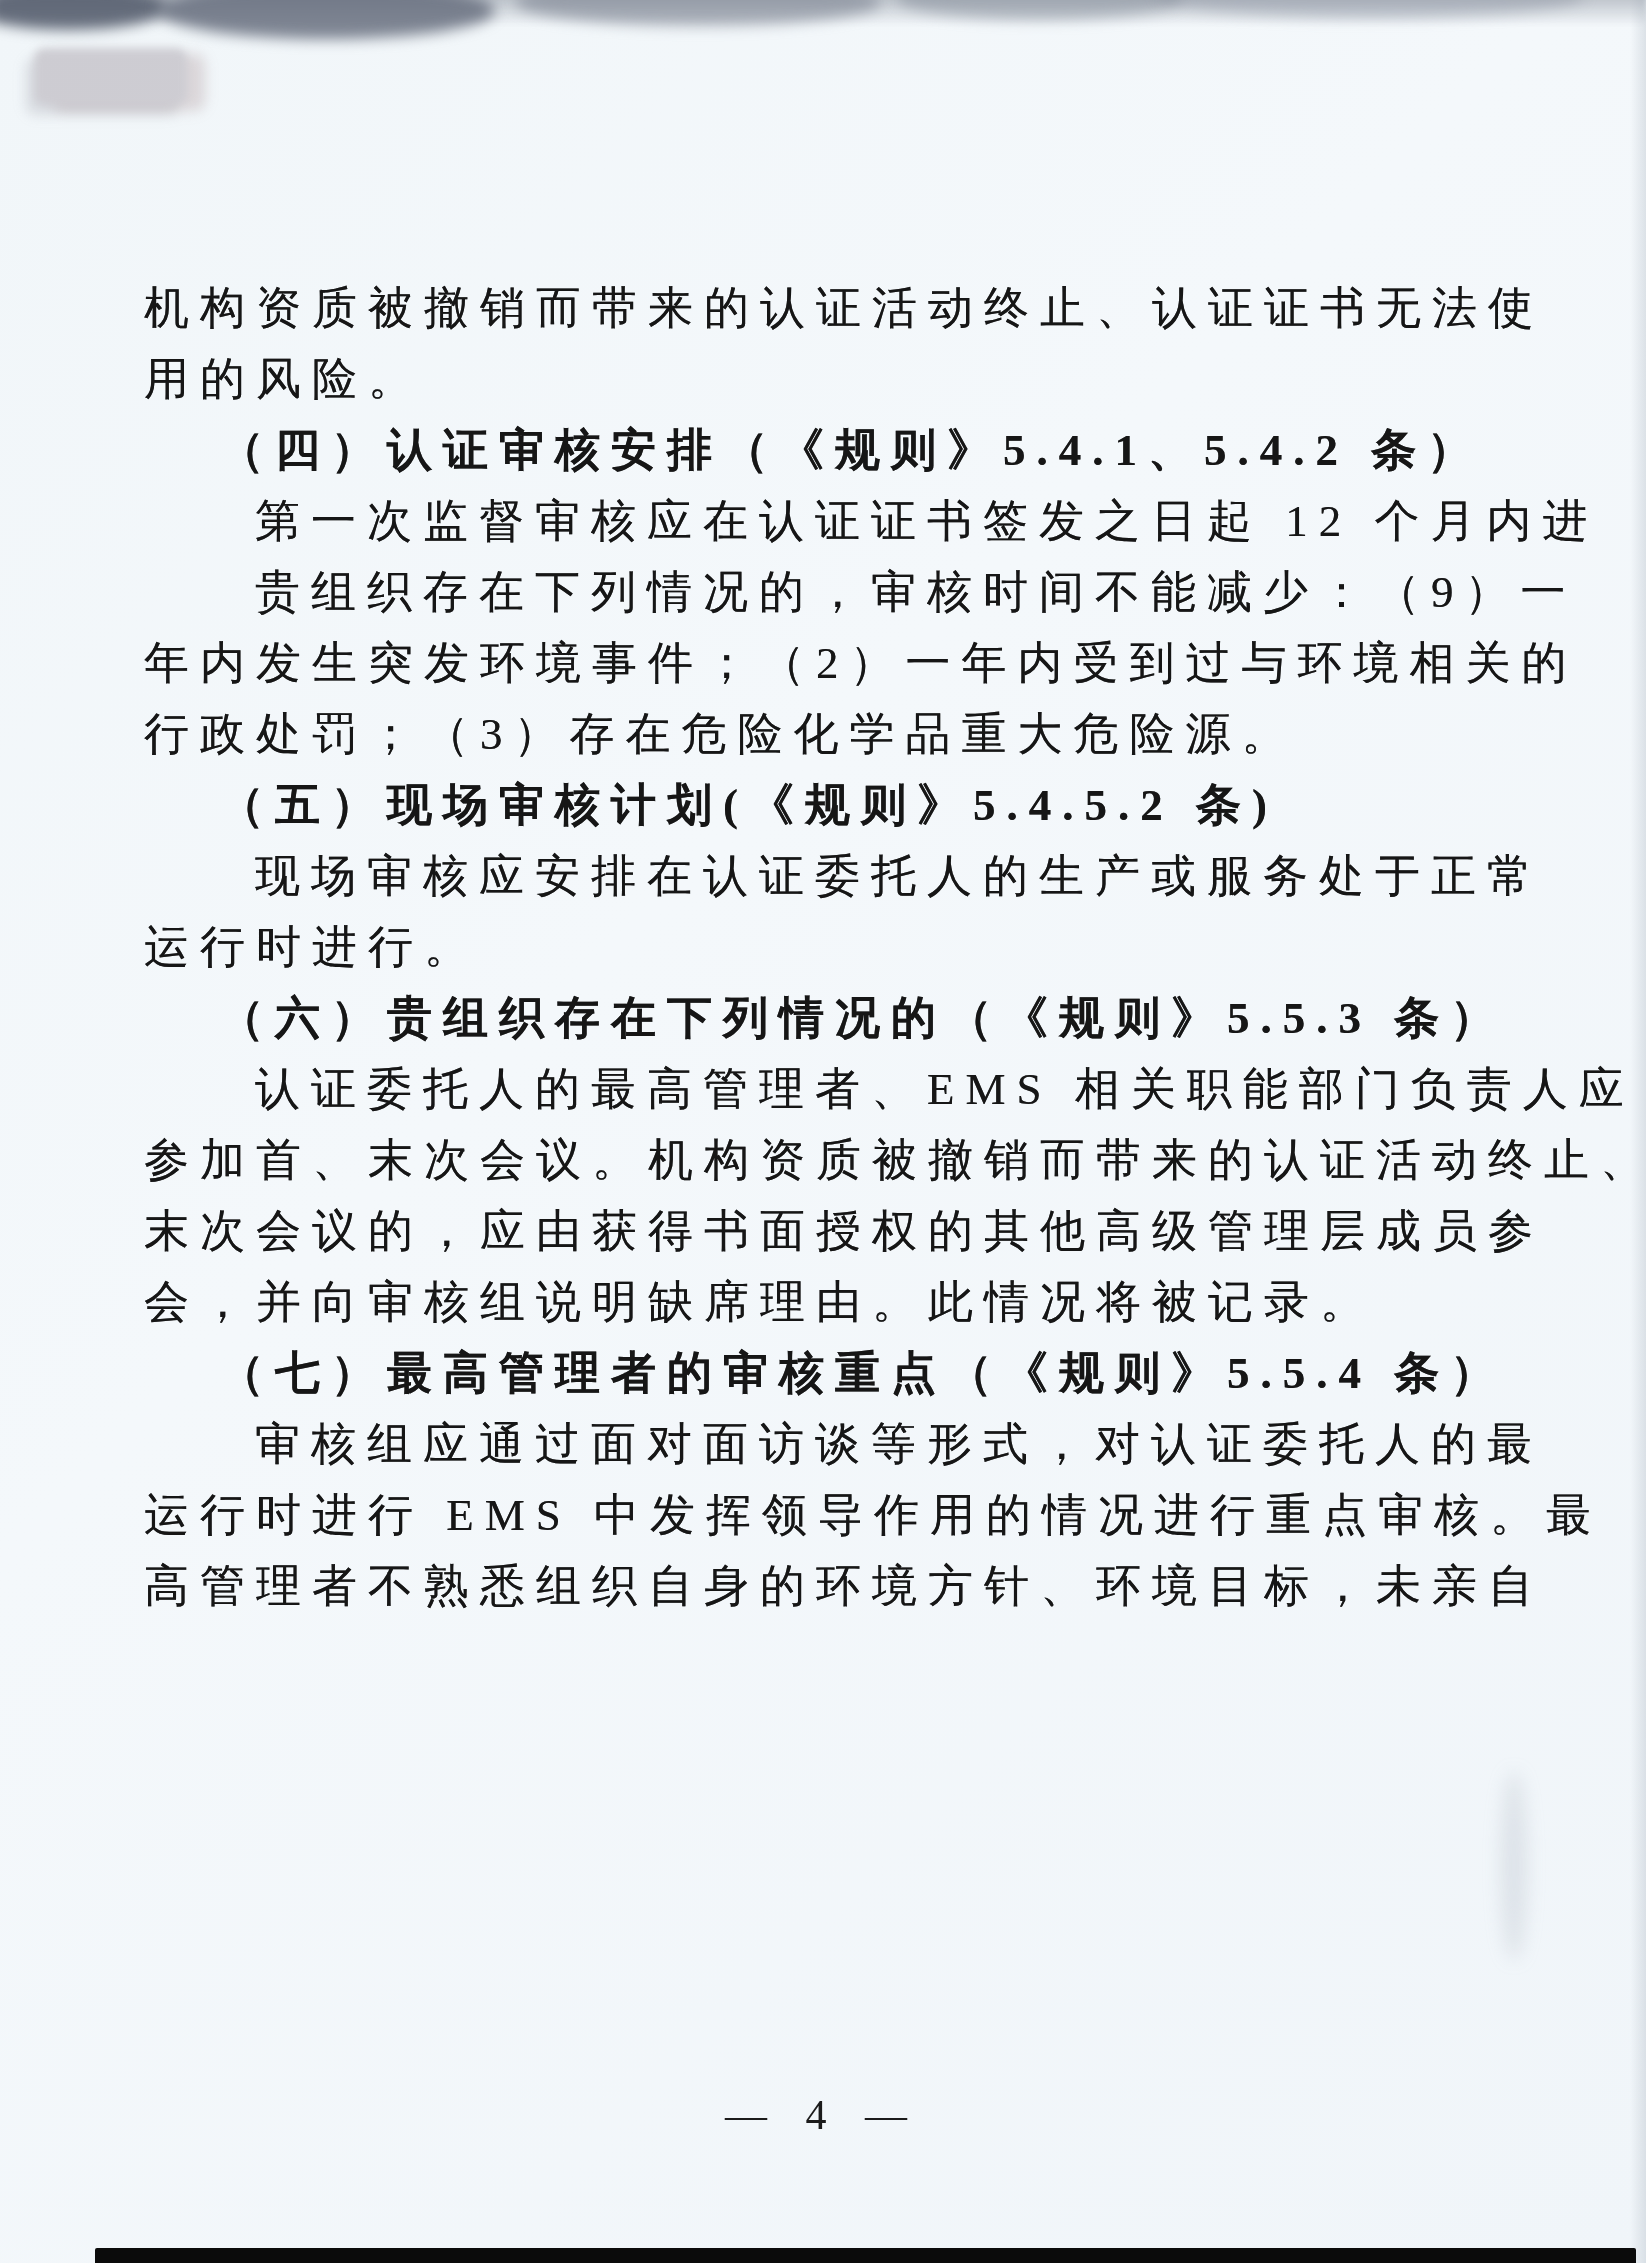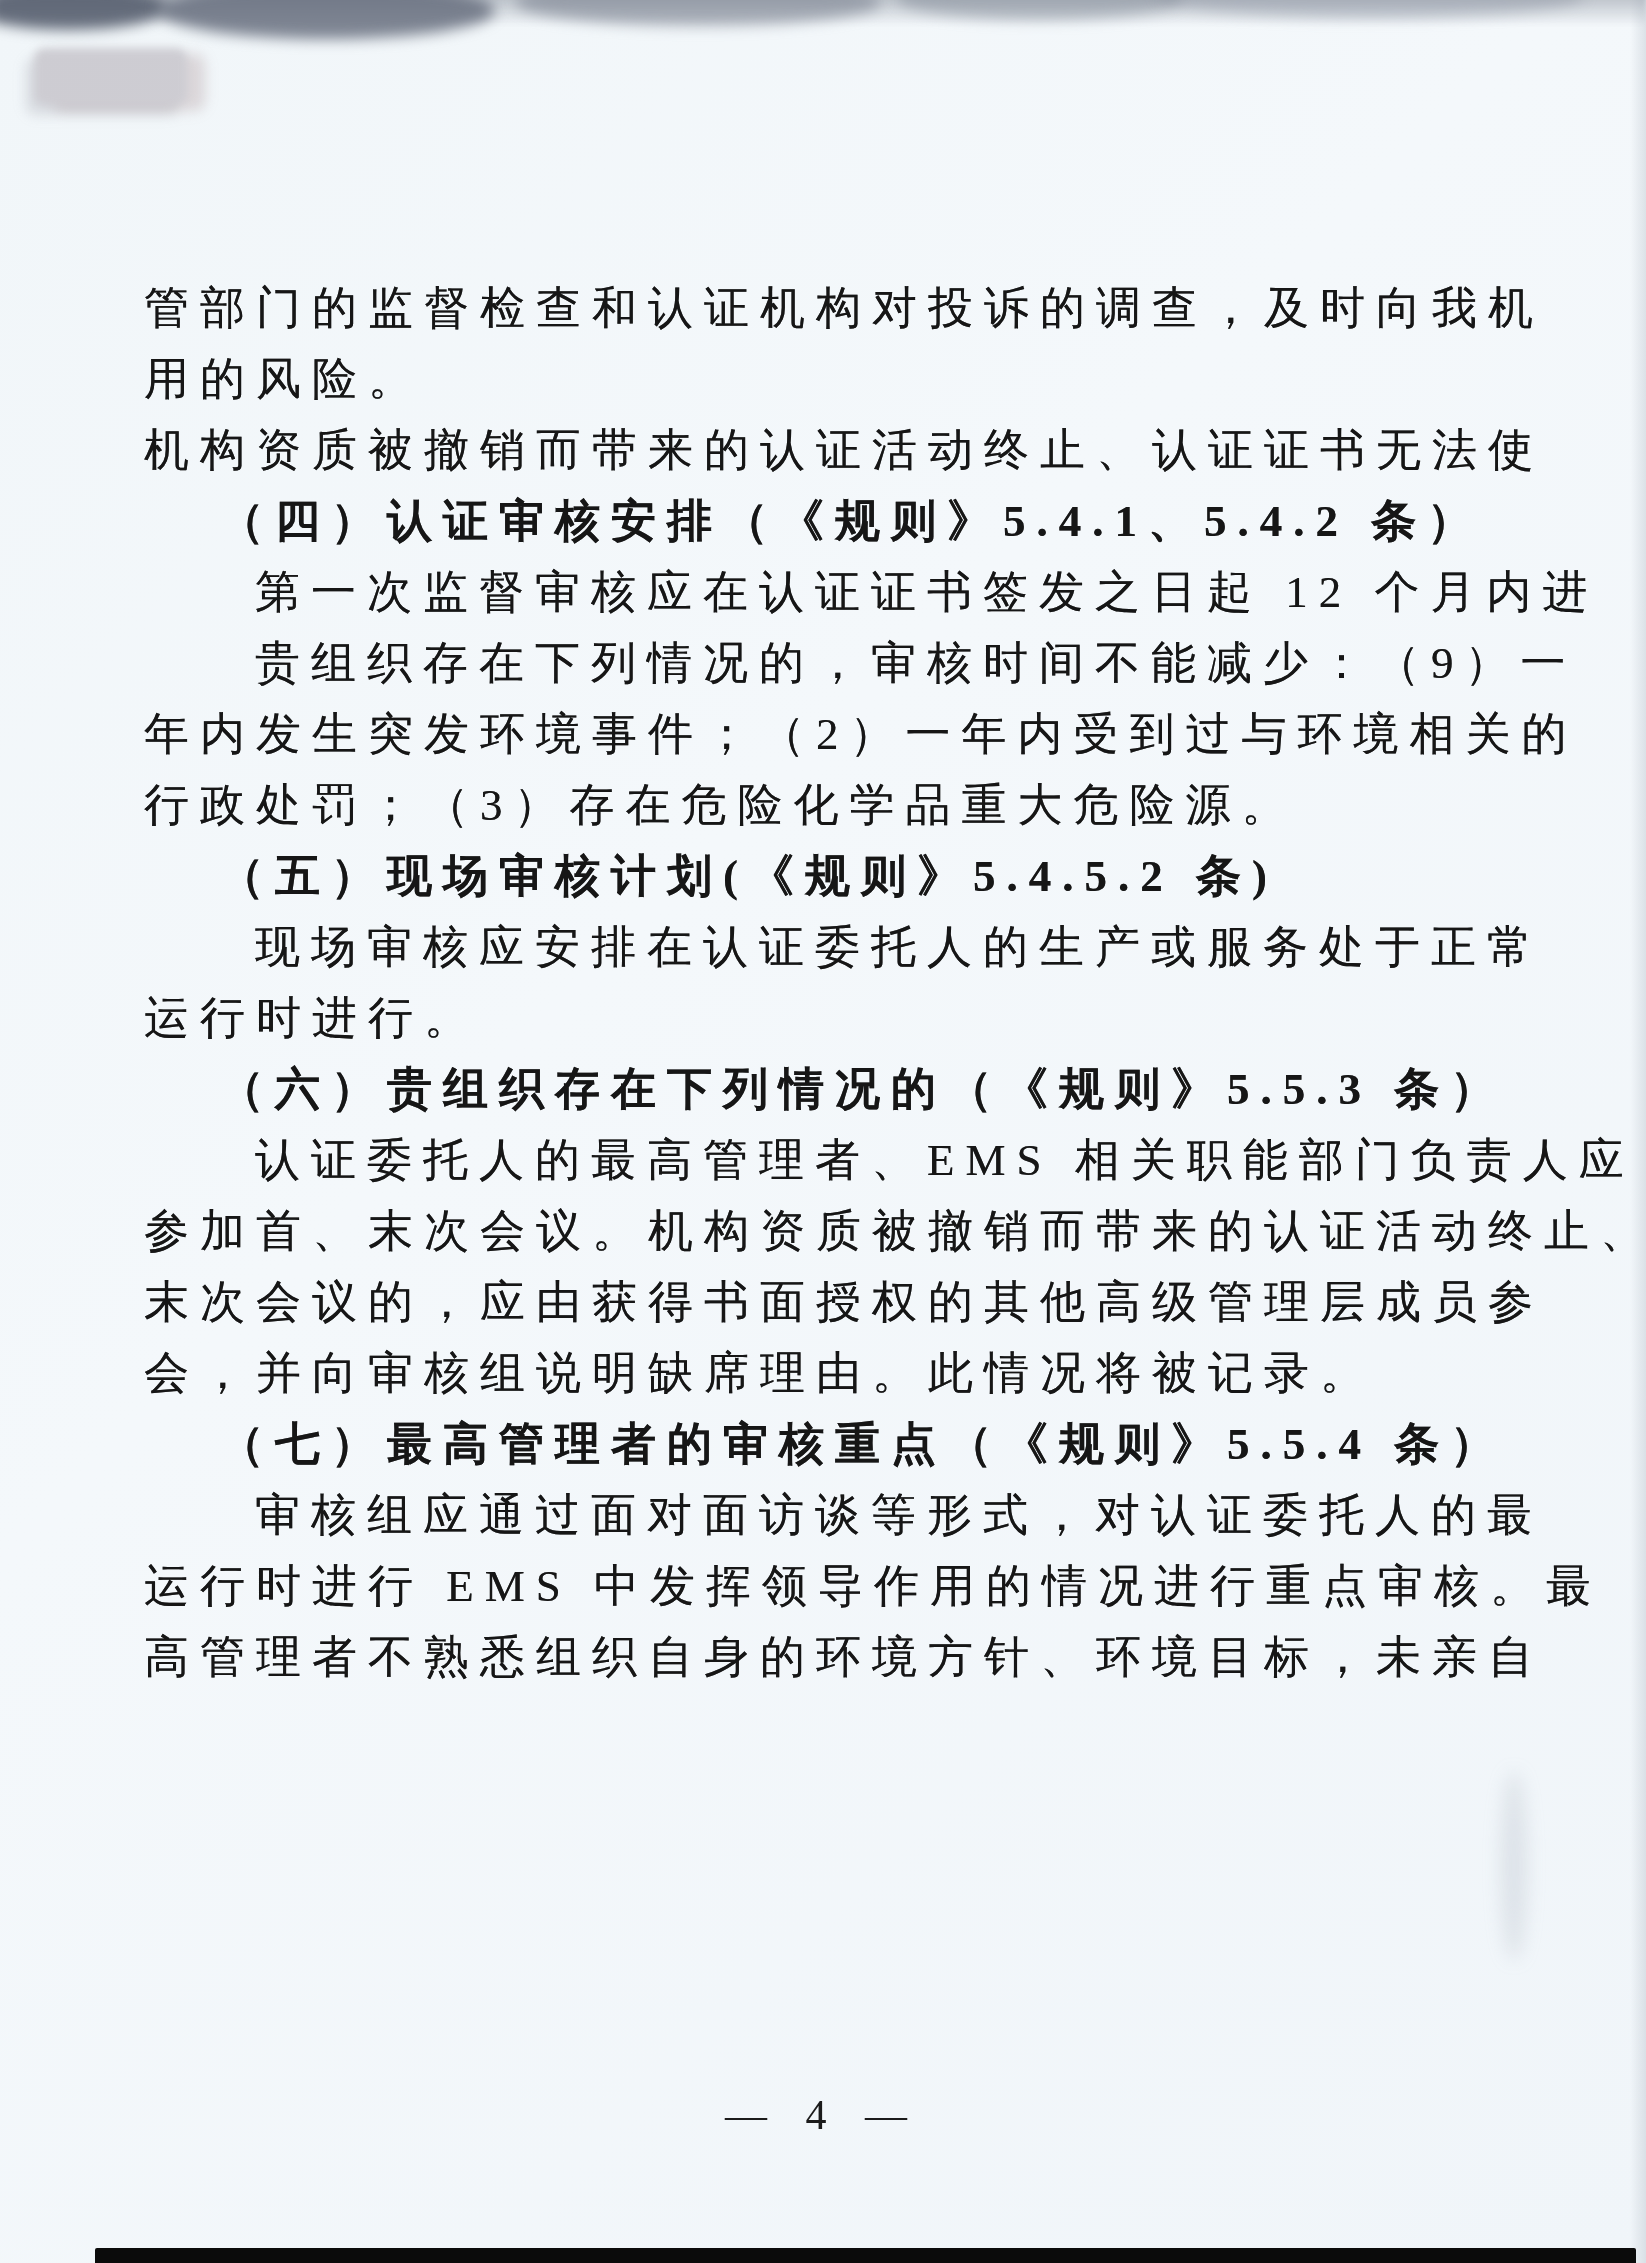--- a/index.html
+++ b/index.html
@@ -90,23 +90,22 @@
   <div class="noise-blob blob-e"></div>
   <div class="noise-blob blob-a"></div>
   <div class="noise-blob blob-b"></div>
   <div class="noise-blob blob-c"></div>
   <div class="noise-blob blob-d"></div>
   <div class="smudge"></div>
   <div class="edge-shadow-right"></div>
   <div class="fold-shadow"></div>
 
   <div class="content">
-    <div class="line">管部门的监督检查和认证机构对投诉的调查，及时向我机</div>
+    <div class="line">机构资质被撤销而带来的认证活动终止、认证证书无法使</div>
     <div class="line">用的风险。</div>
-    <div class="line">机构资质被撤销而带来的认证活动终止、认证证书无法使</div>
     <div class="line heading">（四）认证审核安排（《规则》5.4.1、5.4.2 条）</div>
     <div class="line indent-b">第一次监督审核应在认证证书签发之日起 12 个月内进</div>
     <div class="line indent-b">贵组织存在下列情况的，审核时间不能减少：（9）一</div>
     <div class="line">年内发生突发环境事件；（2）一年内受到过与环境相关的</div>
     <div class="line">行政处罚；（3）存在危险化学品重大危险源。</div>
     <div class="line heading">（五）现场审核计划(《规则》5.4.5.2 条)</div>
     <div class="line indent-b">现场审核应安排在认证委托人的生产或服务处于正常</div>
     <div class="line">运行时进行。</div>
     <div class="line heading">（六）贵组织存在下列情况的（《规则》5.5.3 条）</div>
     <div class="line indent-b">认证委托人的最高管理者、EMS 相关职能部门负责人应</div>

